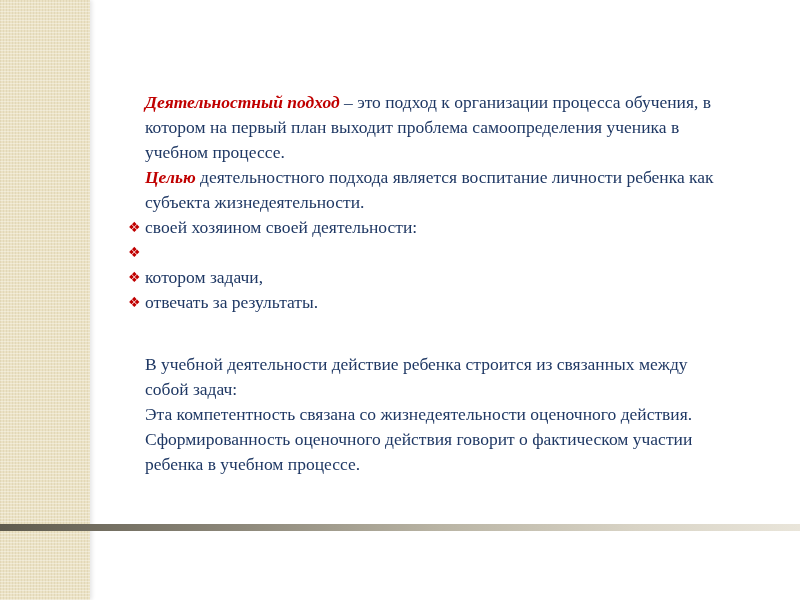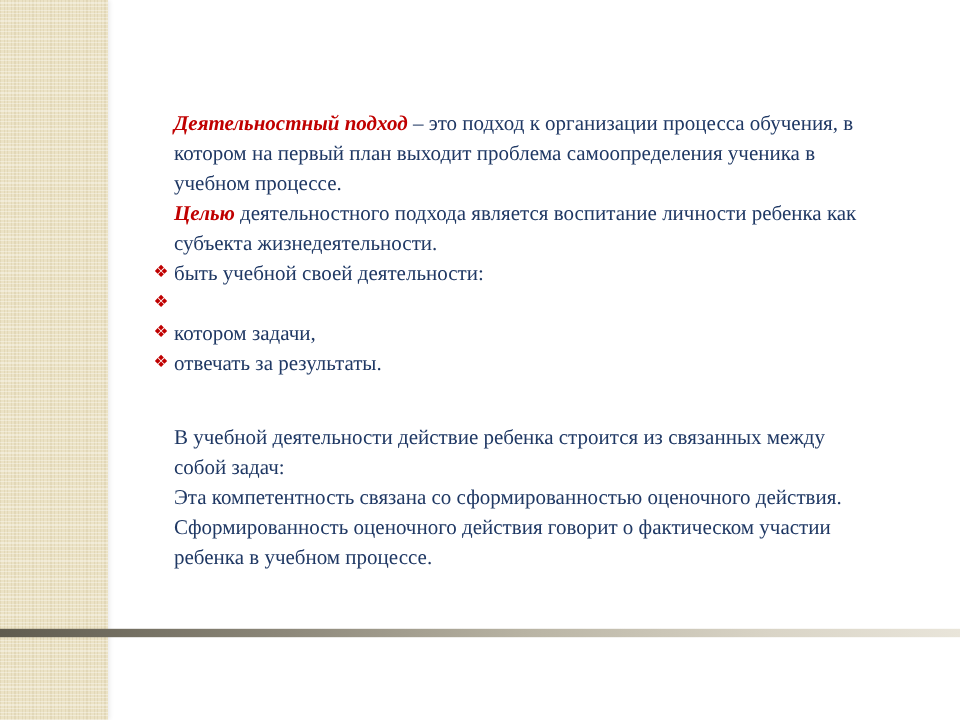--- a/index.html
+++ b/index.html
@@ -69,38 +69,38 @@
     </p>
 
     <p class="para">
       <span class="lead red italic">Целью</span><span> деятельностного подхода является воспитание личности ребенка как субъекта жизнедеятельности.</span>
     </p>
 
 
     <ul class="bullets">
       <li>
         <span class="bullet-glyph">❖</span>
-        <span>быть учебной своей деятельности:</span>
+        <span>своей хозяином своей деятельности:</span>
       </li>
       <li>
         <span class="bullet-glyph">❖</span>
       </li>
       <li>
         <span class="bullet-glyph">❖</span>
         <span>котором задачи,</span>
       </li>
       <li>
         <span class="bullet-glyph">❖</span>
         <span>отвечать за результаты.</span>
       </li>
     </ul>
 
     <div class="block2">
       <p>В учебной деятельности действие ребенка строится из связанных между собой задач:</p>
-      <p>Эта компетентность связана со сформированностью оценочного действия.</p>
+      <p>Эта компетентность связана со жизнедеятельности оценочного действия.</p>
       <p>Сформированность оценочного действия говорит о фактическом участии ребенка в учебном процессе.</p>
     </div>
 
   </div>
 
   <div class="bottom-bar"></div>
 
 </div>
 
 </body></html>

